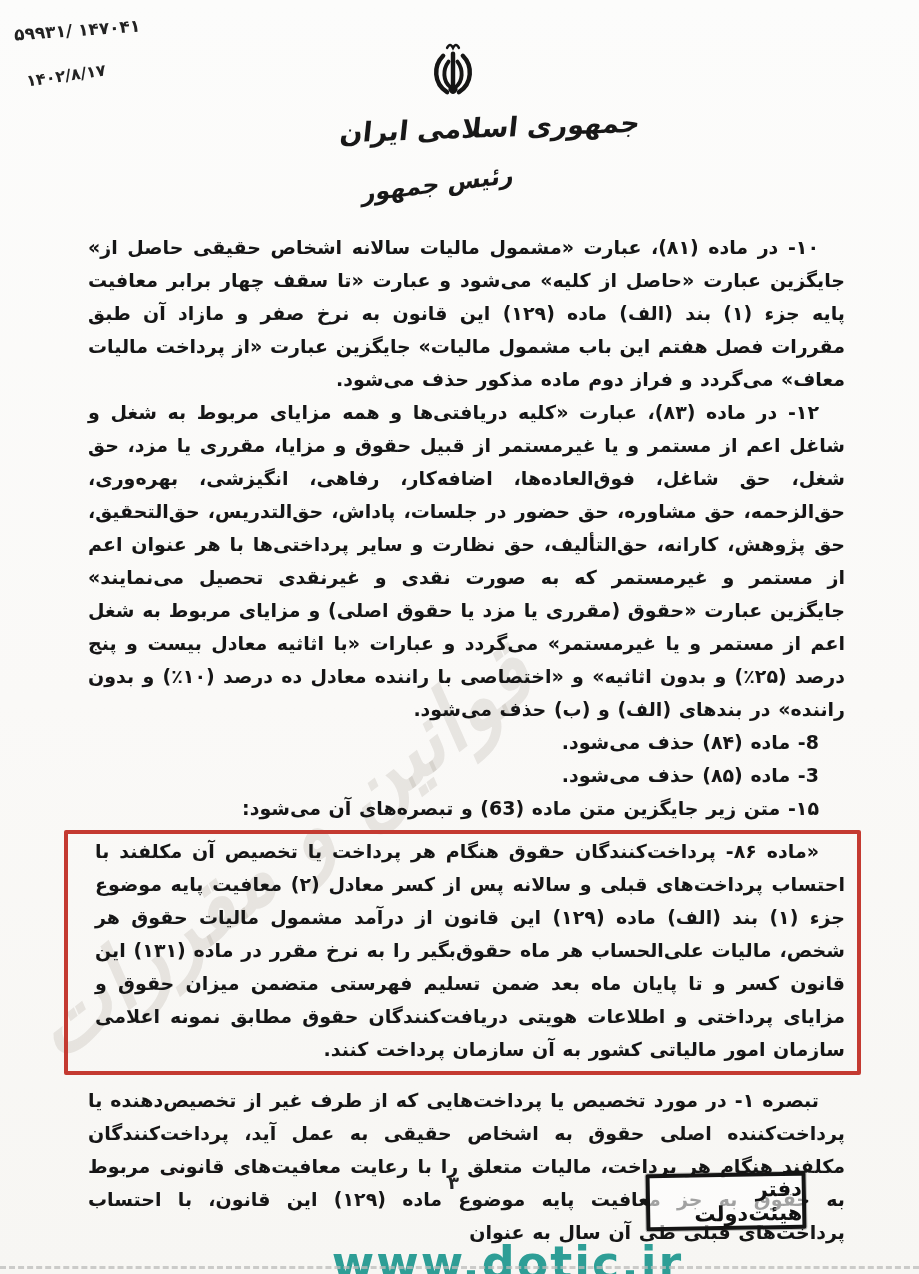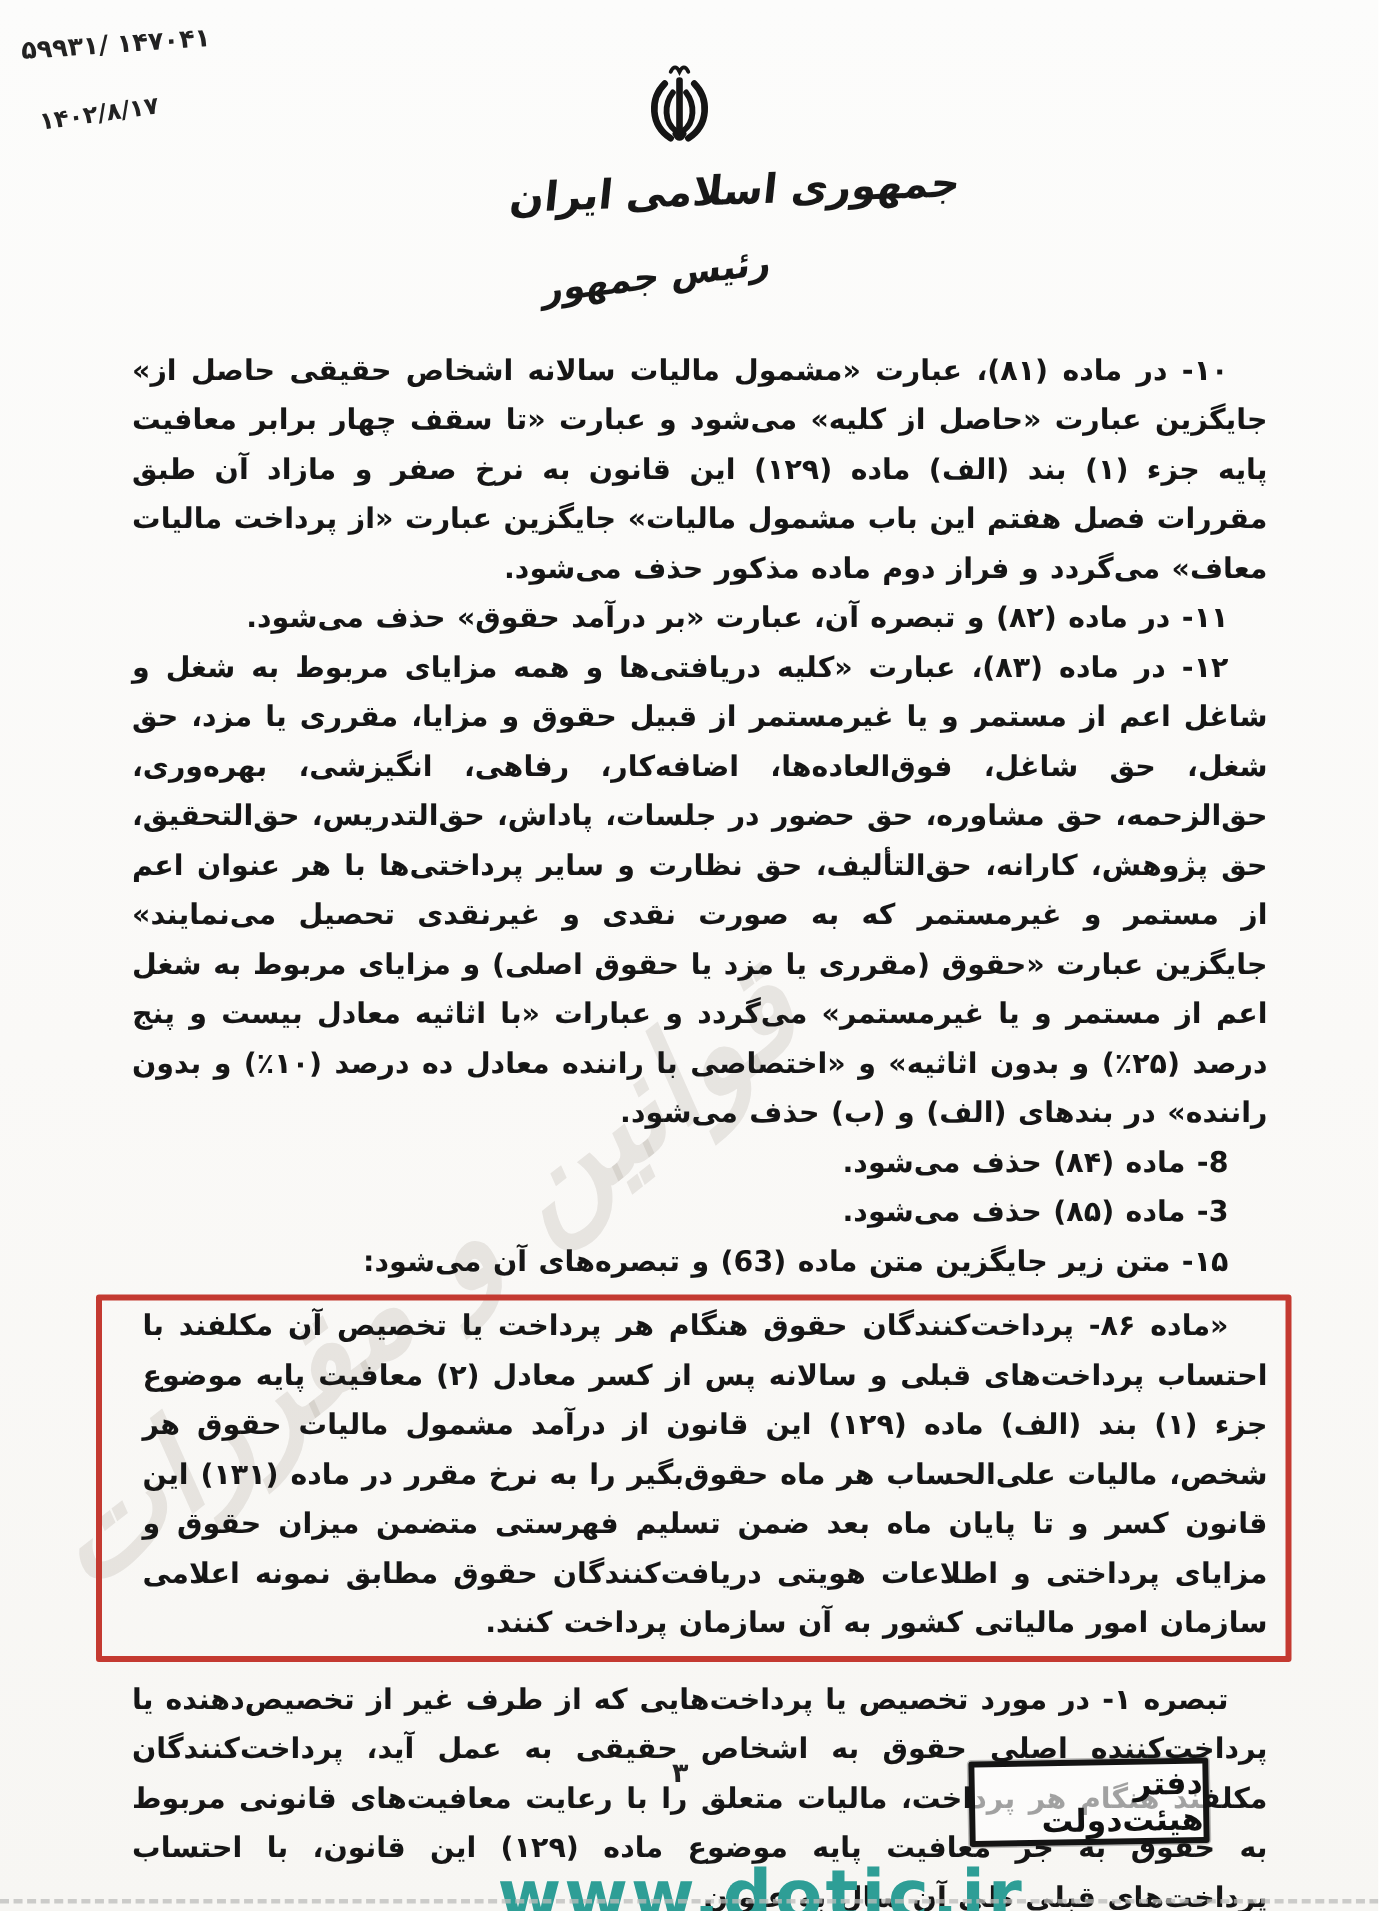--- a/index.html
+++ b/index.html
@@ -109,21 +109,20 @@
     </g>
   </svg>
 
   <div class="country">جمهوری اسلامی ایران</div>
   <div class="office">رئیس جمهور</div>
 
   <div class="diag-watermark">قوانین و مقررات</div>
 
   <div class="doc-body">
     <p>۱۰- در ماده (۸۱)، عبارت «مشمول مالیات سالانه اشخاص حقیقی حاصل از» جایگزین عبارت «حاصل از کلیه» می‌شود و عبارت «تا سقف چهار برابر معافیت پایه جزء (۱) بند (الف) ماده (۱۲۹) این قانون به نرخ صفر و مازاد آن طبق مقررات فصل هفتم این باب مشمول مالیات» جایگزین عبارت «از پرداخت مالیات معاف» می‌گردد و فراز دوم ماده مذکور حذف می‌شود.</p>
-    <p>۱۱- در ماده (۸۲) و تبصره آن، عبارت «بر درآمد حقوق» حذف می‌شود.</p>
     <p>۱۲- در ماده (۸۳)، عبارت «کلیه دریافتی‌ها و همه مزایای مربوط به شغل و شاغل اعم از مستمر و یا غیرمستمر از قبیل حقوق و مزایا، مقرری یا مزد، حق شغل، حق شاغل، فوق‌العاده‌ها، اضافه‌کار، رفاهی، انگیزشی، بهره‌وری، حق‌الزحمه، حق مشاوره، حق حضور در جلسات، پاداش، حق‌التدریس، حق‌التحقیق، حق پژوهش، کارانه، حق‌التألیف، حق نظارت و سایر پرداختی‌ها با هر عنوان اعم از مستمر و غیرمستمر که به صورت نقدی و غیرنقدی تحصیل می‌نمایند» جایگزین عبارت «حقوق (مقرری یا مزد یا حقوق اصلی) و مزایای مربوط به شغل اعم از مستمر و یا غیرمستمر» می‌گردد و عبارات «با اثاثیه معادل بیست و پنج درصد (۲۵٪) و بدون اثاثیه» و «اختصاصی با راننده معادل ده درصد (۱۰٪) و بدون راننده» در بندهای (الف) و (ب) حذف می‌شود.</p>
     <p>8- ماده (۸۴) حذف می‌شود.</p>
     <p>3- ماده (۸۵) حذف می‌شود.</p>
     <p>۱۵- متن زیر جایگزین متن ماده (63) و تبصره‌های آن می‌شود:</p>
 
     <div class="red-box">
       <p>«ماده ۸۶- پرداخت‌کنندگان حقوق هنگام هر پرداخت یا تخصیص آن مکلفند با احتساب پرداخت‌های قبلی و سالانه پس از کسر معادل (۲) معافیت پایه موضوع جزء (۱) بند (الف) ماده (۱۲۹) این قانون از درآمد مشمول مالیات حقوق هر شخص، مالیات علی‌الحساب هر ماه حقوق‌بگیر را به نرخ مقرر در ماده (۱۳۱) این قانون کسر و تا پایان ماه بعد ضمن تسلیم فهرستی متضمن میزان حقوق و مزایای پرداختی و اطلاعات هویتی دریافت‌کنندگان حقوق مطابق نمونه اعلامی سازمان امور مالیاتی کشور به آن سازمان پرداخت کنند.</p>
     </div>
 
     <p class="note-par">تبصره ۱- در مورد تخصیص یا پرداخت‌هایی که از طرف غیر از تخصیص‌دهنده یا پرداخت‌کننده اصلی حقوق به اشخاص حقیقی به عمل آید، پرداخت‌کنندگان مکلفند هنگام هر پرداخت، مالیات متعلق را با رعایت معافیت‌های قانونی مربوط به حقوق به جز معافیت پایه موضوع ماده (۱۲۹) این قانون، با احتساب پرداخت‌های قبلی طی آن سال به عنوان</p>

